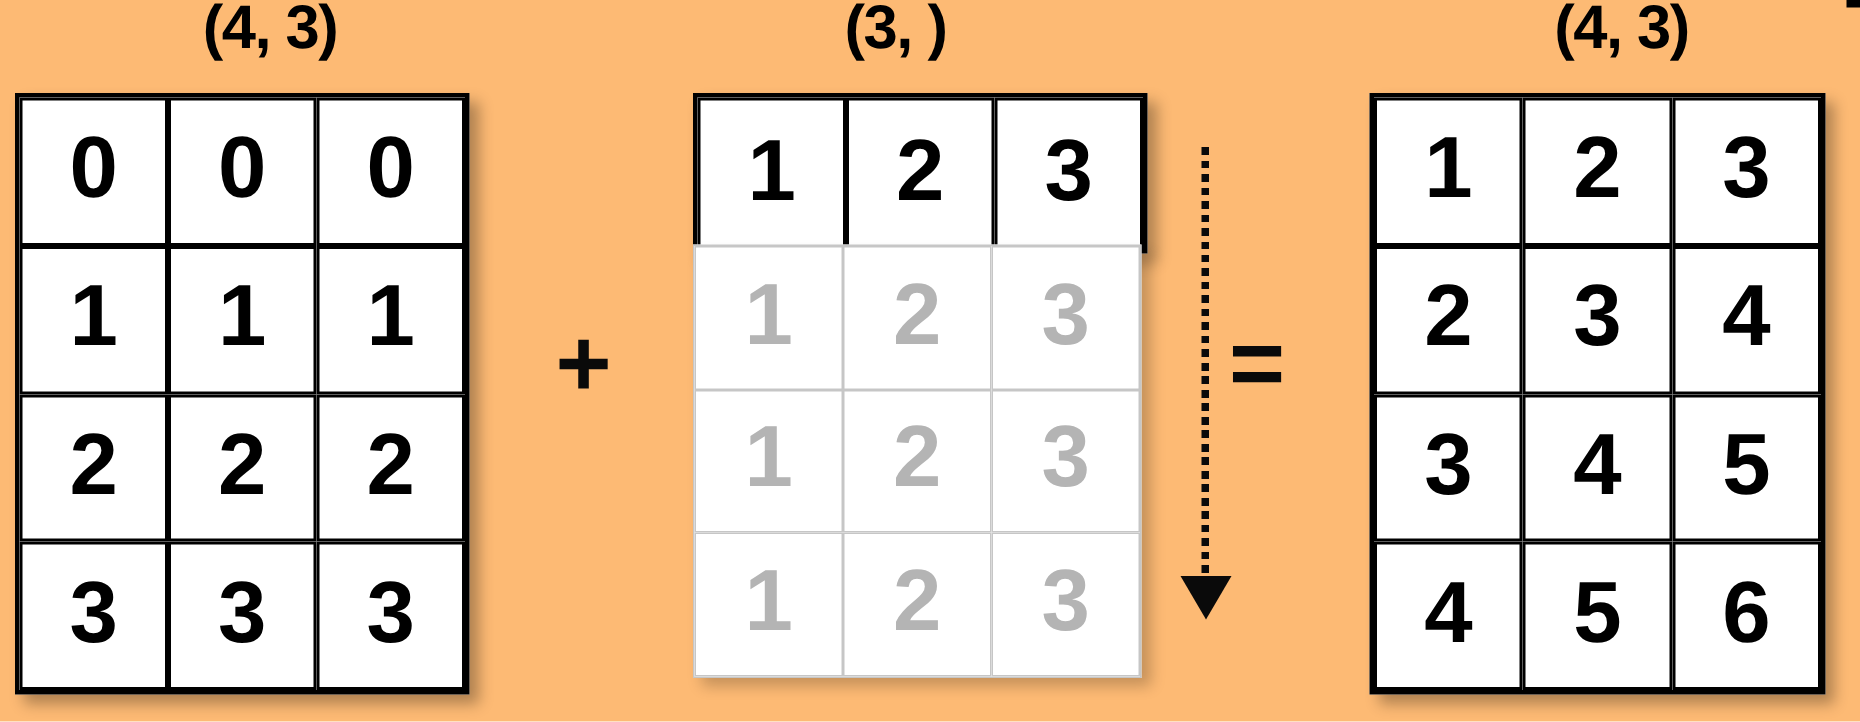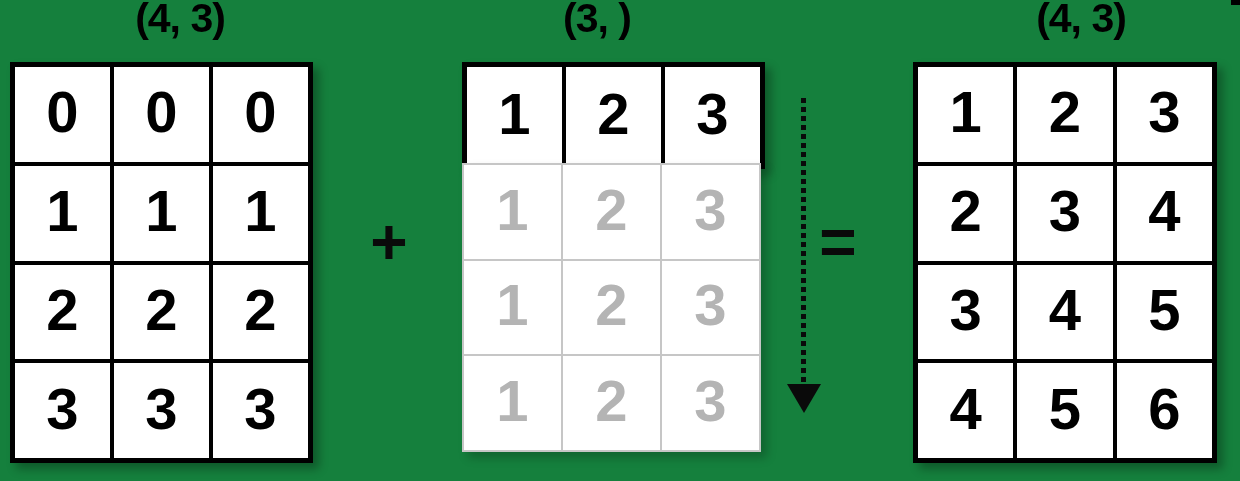--- a/index.html
+++ b/index.html
@@ -1,19 +1,19 @@
 <!DOCTYPE html>
 <html><head>
 <meta charset="utf-8">
 <style>
   html,body{margin:0;padding:0;background:#ffffff;}
   .canvas{
     position:relative;
     width:1240px;height:481px;
-    background:#15803d;
+    background:#fdba74;
     overflow:hidden;
     font-family:"Liberation Sans","DejaVu Sans",sans-serif;
     font-weight:700;
     color:#000;
   }
   .shape-label{
     position:absolute;
     top:-4px;
     transform:translateX(-50%);
     font-size:41px;

